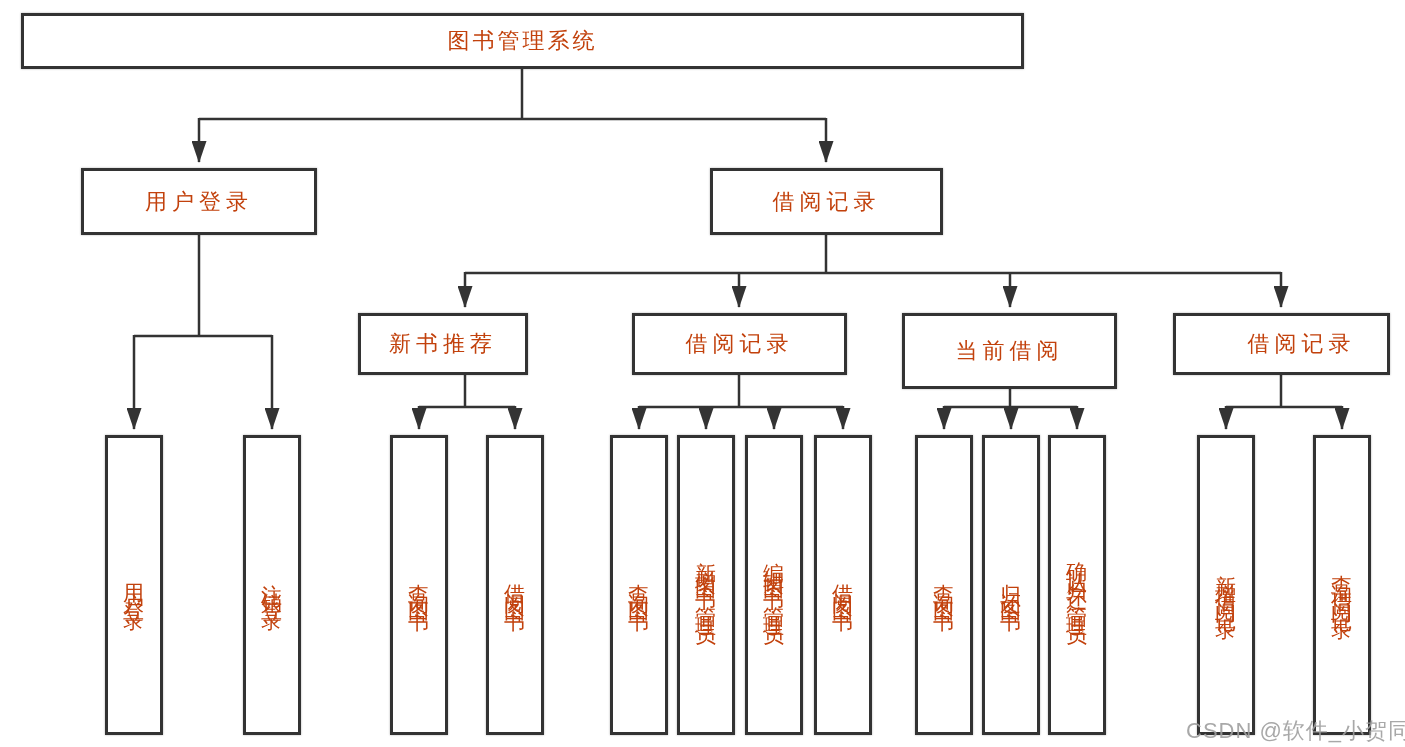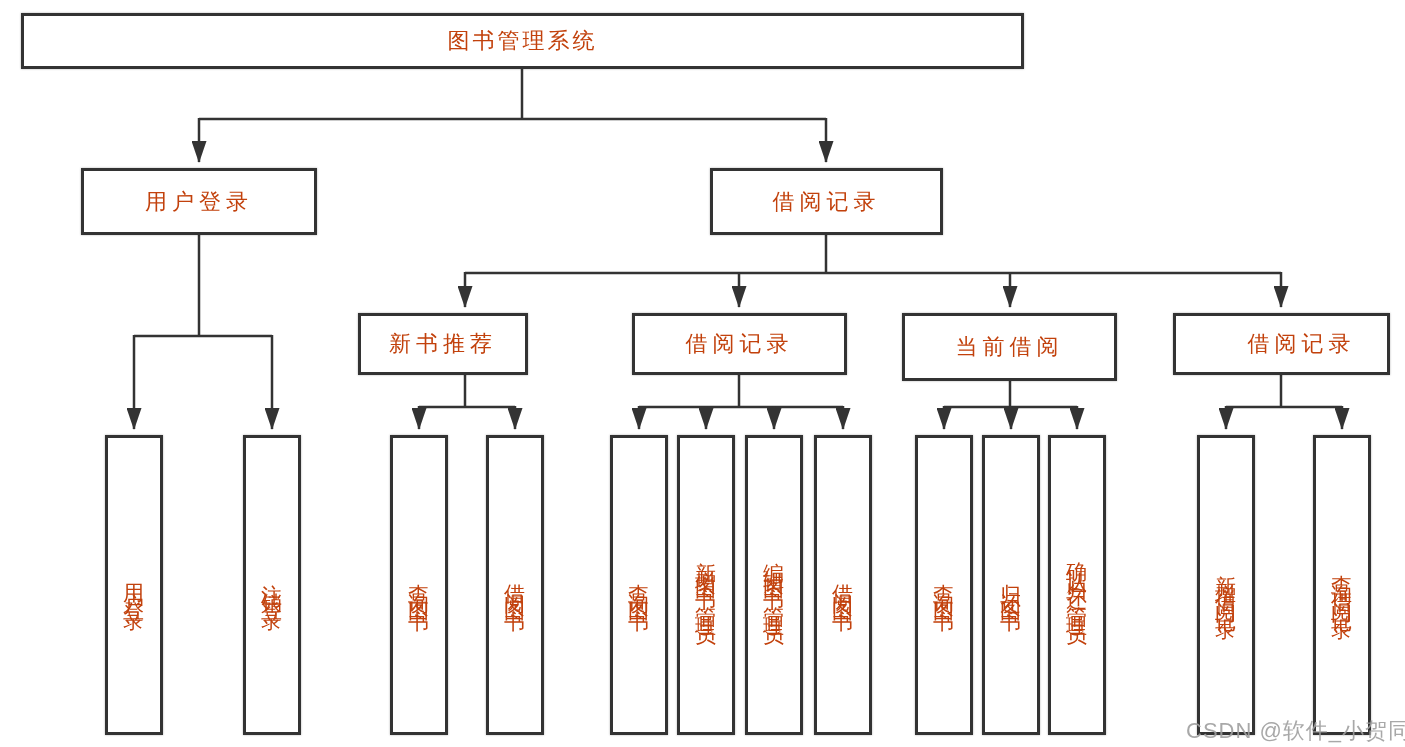--- a/index.html
+++ b/index.html
@@ -114,21 +114,21 @@
     </g>
   </svg>
 
   <div class="box title-box" style="left:21px; top:13px; width:1003px; height:56px;">图书管理系统</div>
 
   <div class="box h-box" style="left:81px; top:168px; width:236px; height:67px;">用户登录</div>
   <div class="box h-box" style="left:710px; top:168px; width:233px; height:67px;">借阅记录</div>
 
   <div class="box h-box" style="left:358px; top:313px; width:170px; height:62px;">新书推荐</div>
   <div class="box h-box" style="left:632px; top:313px; width:215px; height:62px;">借阅记录</div>
-  <div class="box h-box" style="left:902px; top:313px; width:215px; height:68px;">当前借阅</div>
+  <div class="box h-box" style="left:902px; top:313px; width:215px; height:76px;">当前借阅</div>
   <div class="box h-box" style="left:1173px; top:313px; width:217px; height:62px;padding-left:40px;">借阅记录</div>
 
   <div class="box v-box" style="left:105px; top:435px; width:58px; height:300px;">用户登录</div>
   <div class="box v-box" style="left:243px; top:435px; width:58px; height:300px;">注销登录</div>
 
   <div class="box v-box" style="left:390px; top:435px; width:58px; height:300px;">查询图书</div>
   <div class="box v-box" style="left:486px; top:435px; width:58px; height:300px;">借阅图书</div>
 
   <div class="box v-box" style="left:610px; top:435px; width:58px; height:300px;">查询图书</div>
   <div class="box v-box" style="left:677px; top:435px; width:58px; height:300px;">新增图书（管理员）</div>

